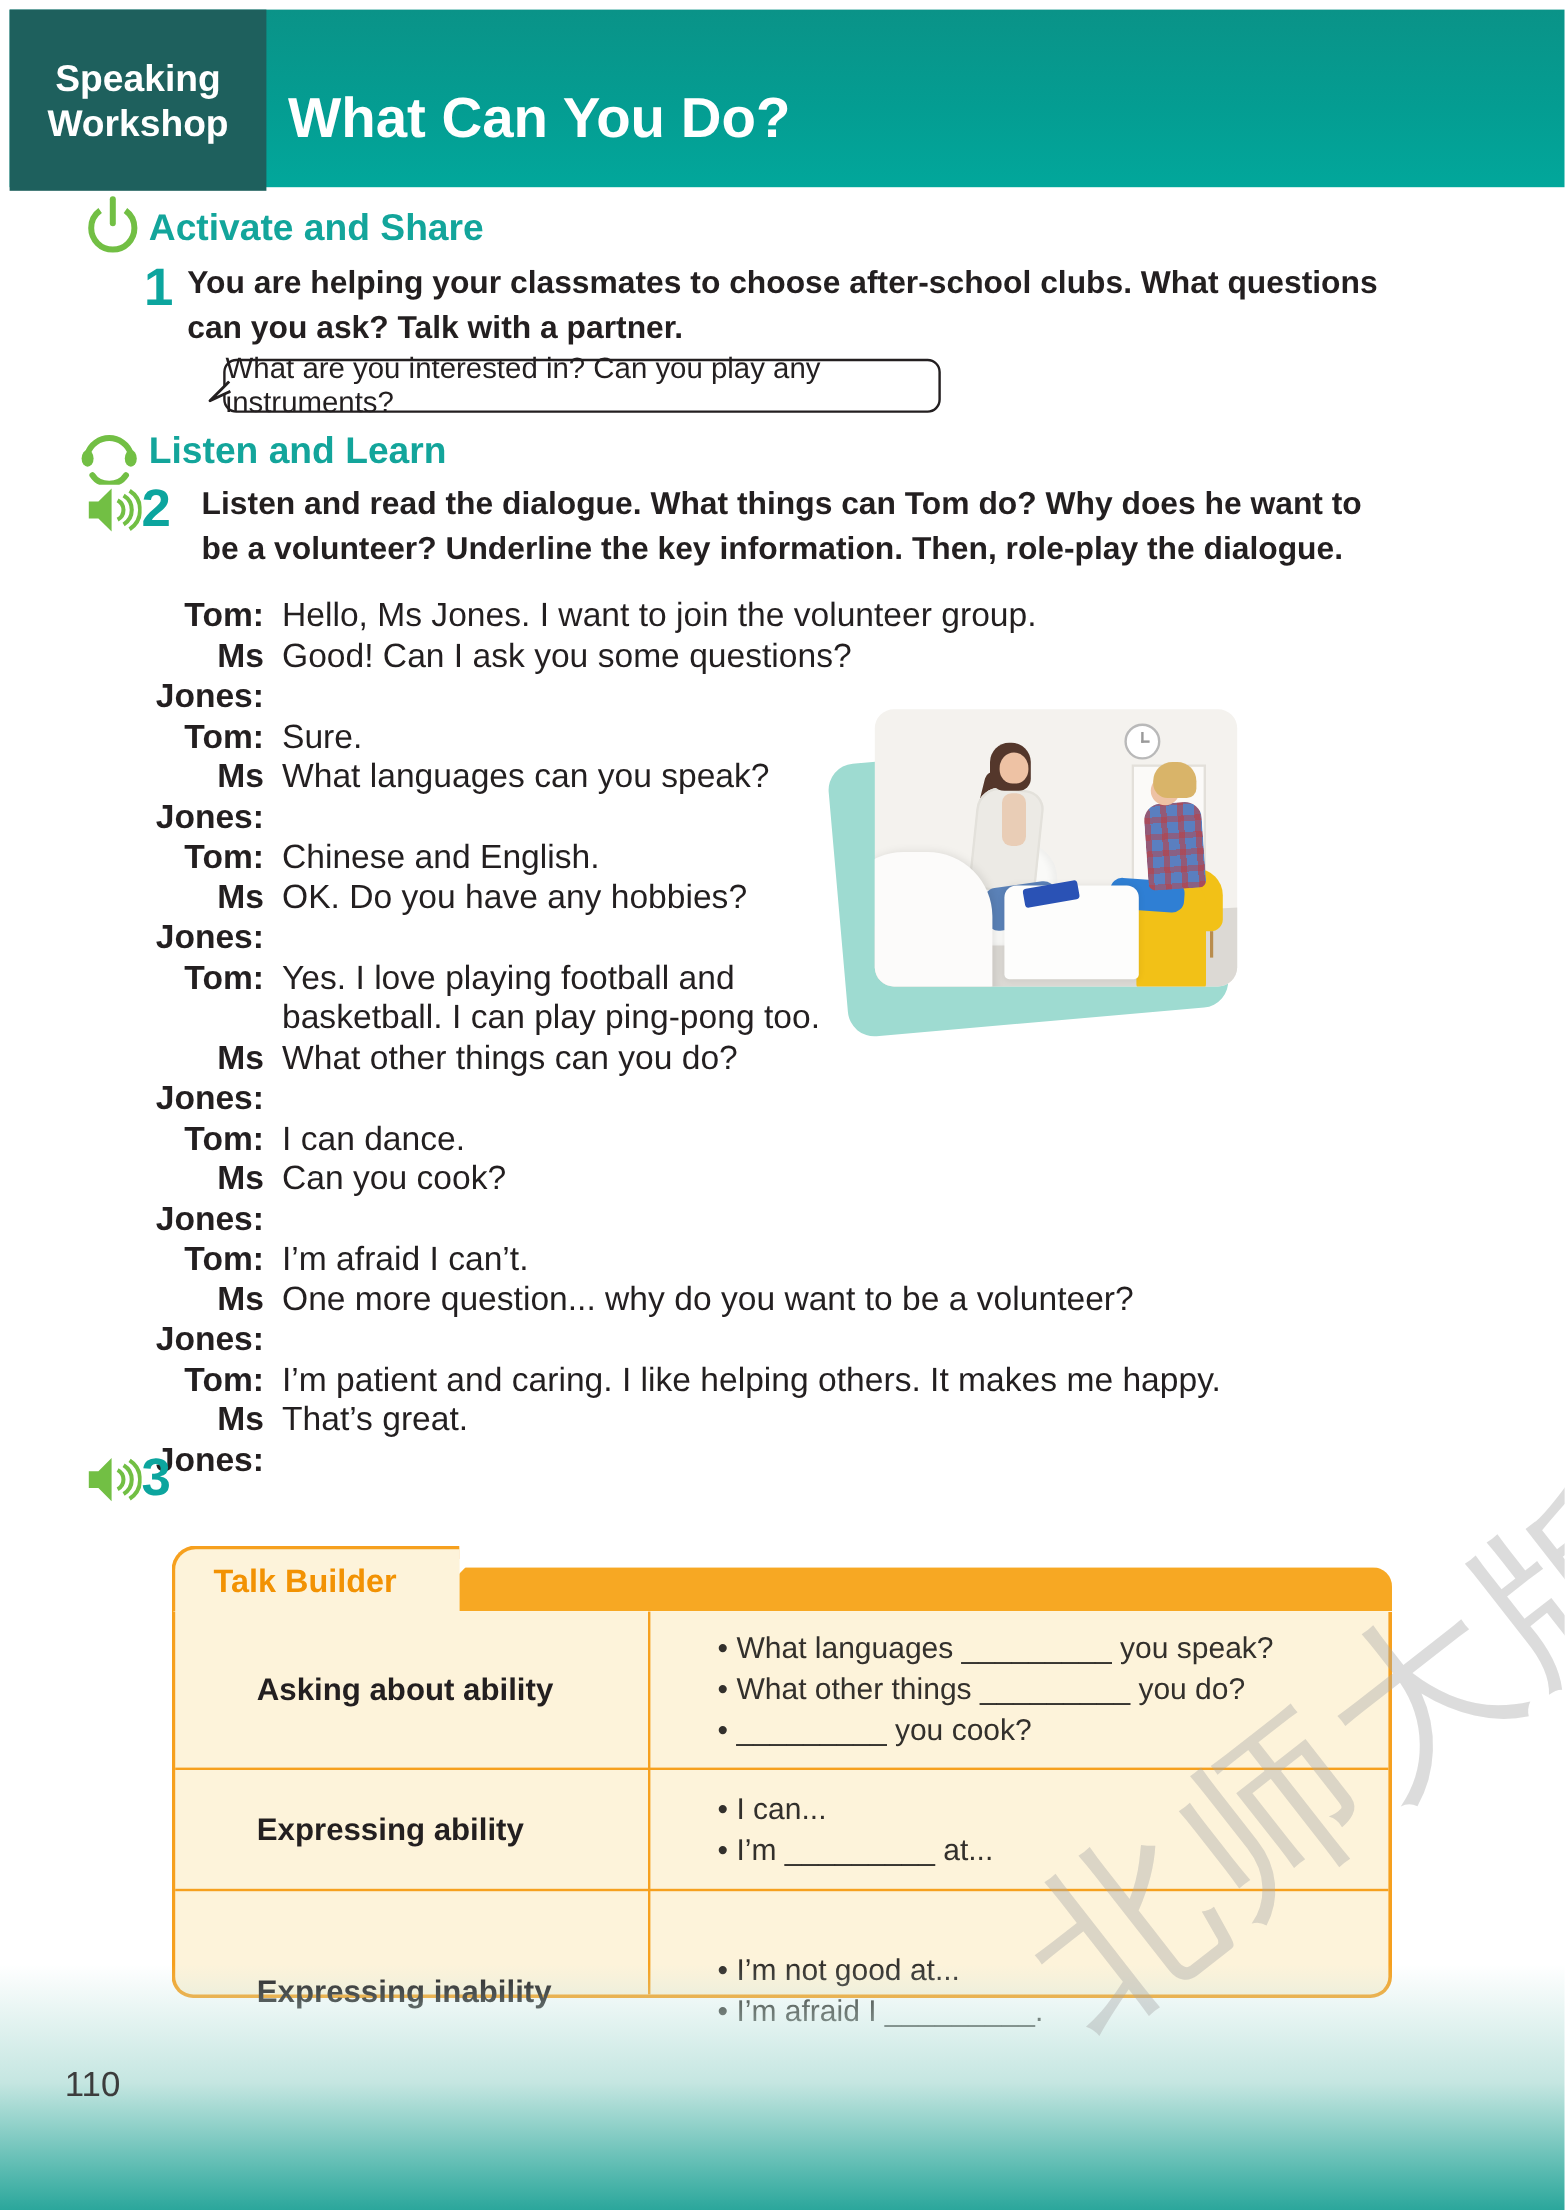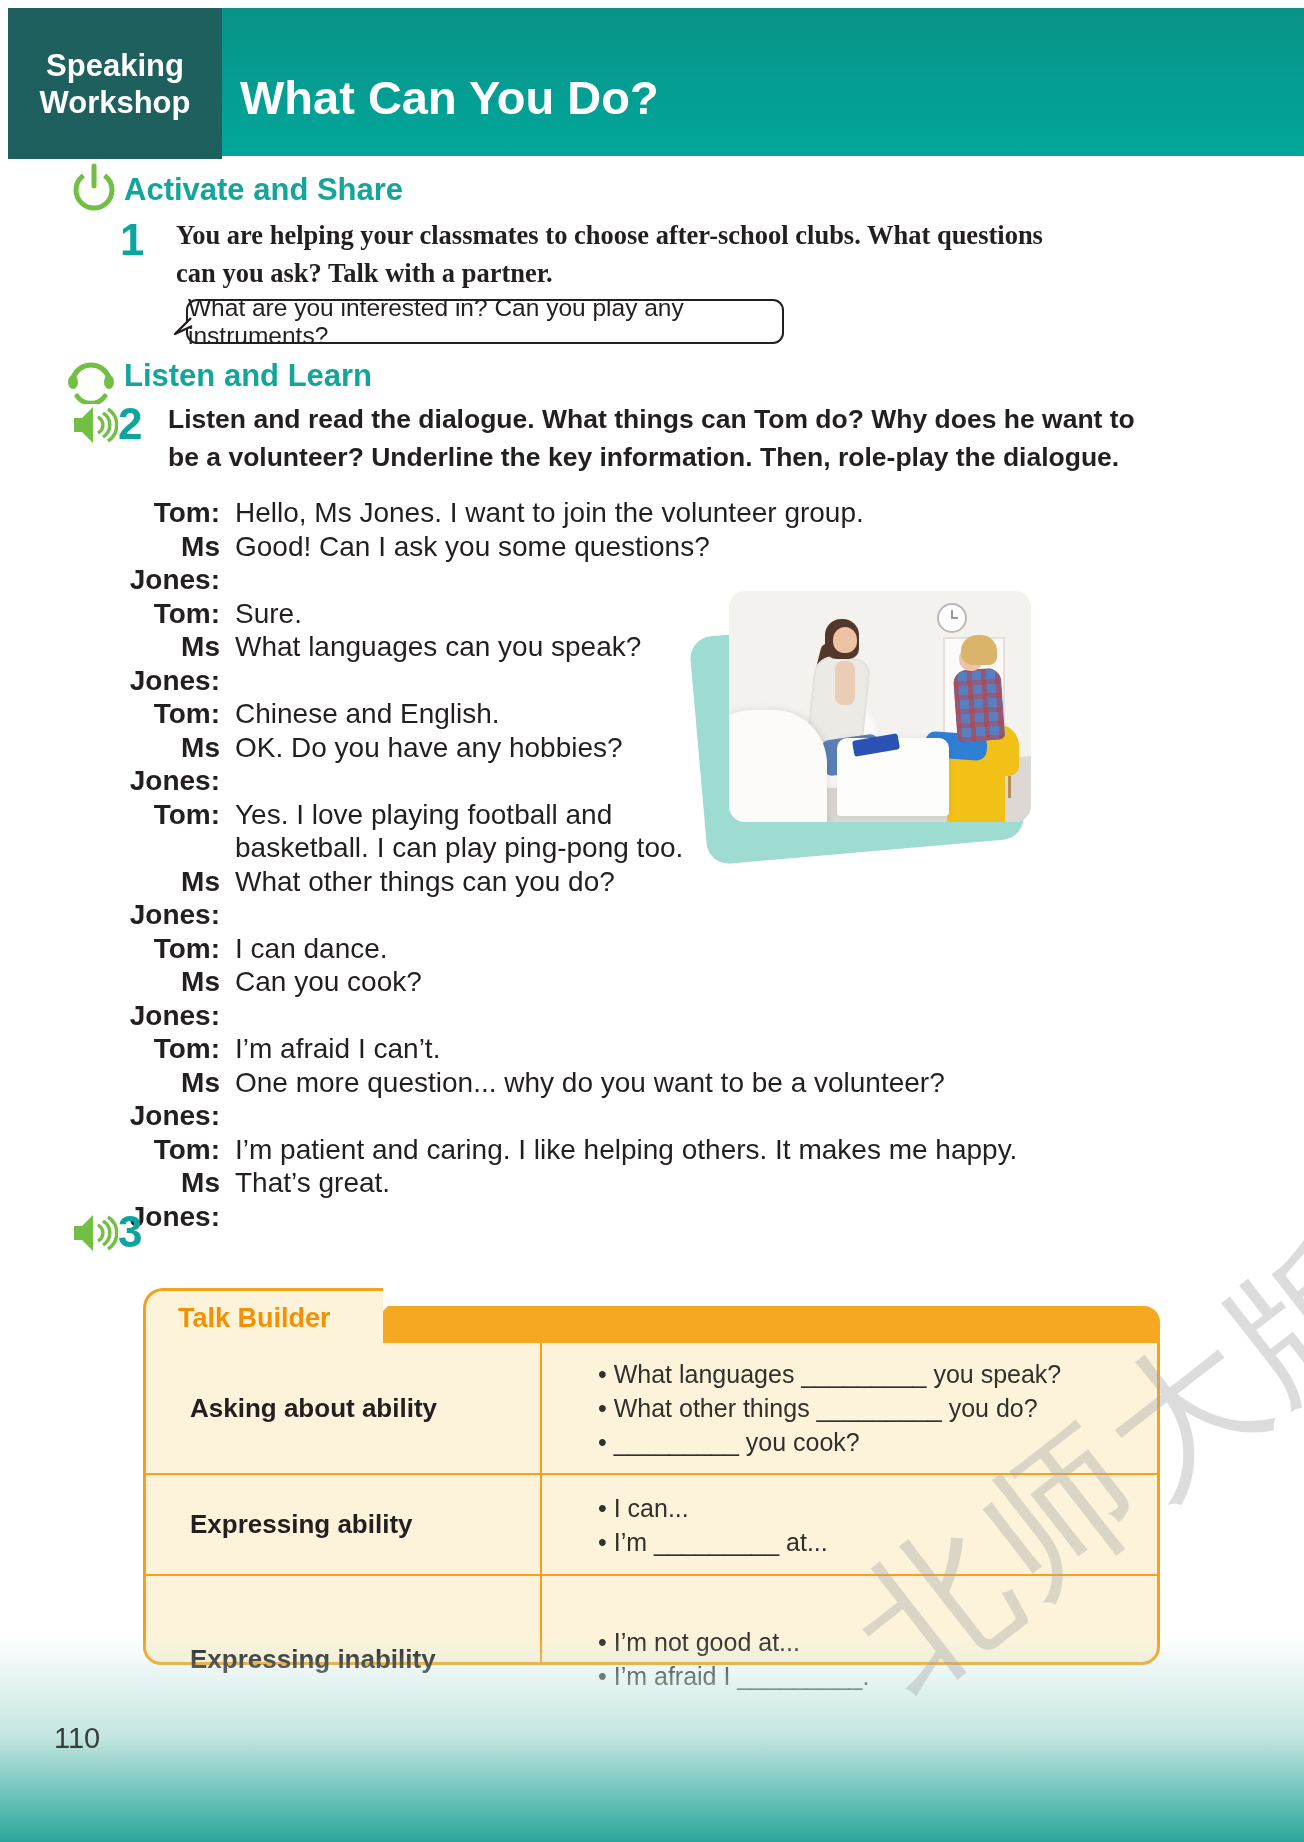--- a/index.html
+++ b/index.html
@@ -80,21 +80,21 @@
     display:flex;align-items:center;padding-left:32px;box-sizing:border-box;
     color:#f29203;font-weight:700;font-size:27px;}
   .tb-band{position:absolute;left:352px;top:1306px;width:808px;height:37px;background:#f7a823;
     border-top-right-radius:16px;clip-path:polygon(36px 0%,100% 0%,100% 100%,0% 100%);}
   .tb-body{position:absolute;left:143px;top:1343px;width:1017px;height:322px;background:#fdf3da;
     border:3px solid #f6a01e;border-top:none;border-bottom-left-radius:18px;border-bottom-right-radius:18px;
     box-sizing:border-box;}
   .tb-vline{position:absolute;left:394px;top:0;bottom:0;width:2px;background:#f6a01e;}
   .tb-row{position:absolute;left:0;right:0;display:flex;}
   .tb-hline{position:absolute;left:0;right:0;height:2px;background:#f6a01e;}
-  .tb-label{width:394px;flex:0 0 auto;display:flex;align-items:center;padding-left:44px;box-sizing:border-box;
+  .tb-label{width:394px;flex:0 0 auto;display:flex;align-items:center;padding-left:68px;box-sizing:border-box;
     font-weight:700;font-size:26px;color:#231f20;}
   .tb-items{flex:1;display:flex;flex-direction:column;justify-content:center;padding-left:58px;
     font-size:25px;color:#33302c;line-height:34px;}
   .tb-items div:before{content:"• ";}
 
   
   .bottom-grad{position:absolute;left:0;right:0;bottom:0;height:205px;
     background:linear-gradient(180deg,rgba(255,255,255,0) 0%,#c5e6e1 48%,#5fbdb3 82%,#2aa69b 100%);}
   .page-num{position:absolute;left:54px;top:1722px;font-size:29px;color:#3c3c3c;}
   .watermark{position:absolute;left:878px;top:1556px;font-size:150px;letter-spacing:8px;
@@ -115,21 +115,21 @@
 
   <span class="icon-abs" style="left:70px;top:162px;">
     <svg width="48" height="52" viewBox="0 0 48 52">
       <circle cx="24" cy="28" r="18" fill="none" stroke="#72bf44" stroke-width="5" pathLength="100" stroke-dasharray="80 20" stroke-dashoffset="-10" transform="rotate(-90 24 28)"></circle>
       <line x1="24" y1="4" x2="24" y2="24" stroke="#72bf44" stroke-width="5" stroke-linecap="round"></line>
     </svg>
   </span>
   <div class="section-head" style="left:124px;top:172px;">Activate and Share</div>
 
   <div class="ex-num" style="left:120px;top:218px;">1</div>
-  <div class="ex-text" style="left:176px;top:216px;font-family:Liberation Serif, serif;">
+  <div class="ex-text" style="left:156px;top:216px;">
     <div>You are helping your classmates to choose after-school clubs. What questions</div>
     <div>can you ask? Talk with a partner.</div>
   </div>
 
   <div class="bubble">
     <svg width="20" height="20" viewBox="0 0 20 20">
       <path d="M18 1 L2 17 L19 9" fill="#ffffff" stroke="#231f20" stroke-width="2.4" stroke-linejoin="round"></path>
     </svg>
     <span>What are you interested in? Can you play any instruments?</span>
   </div>

